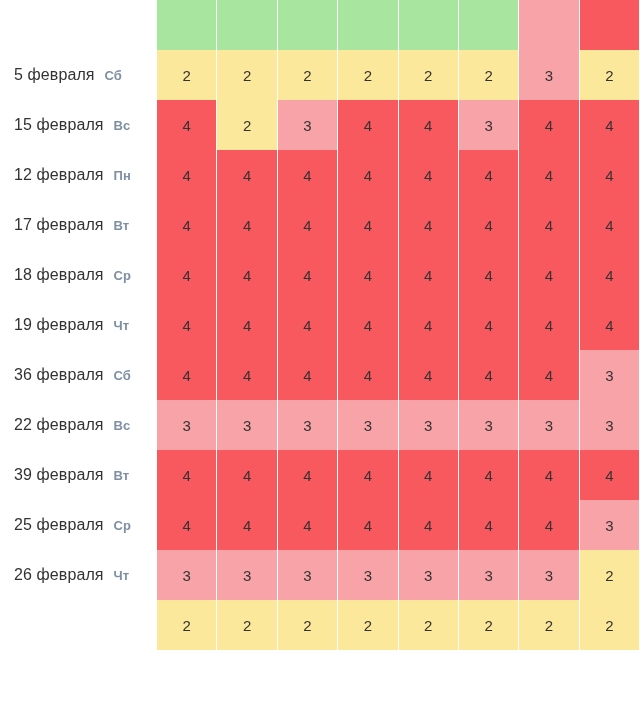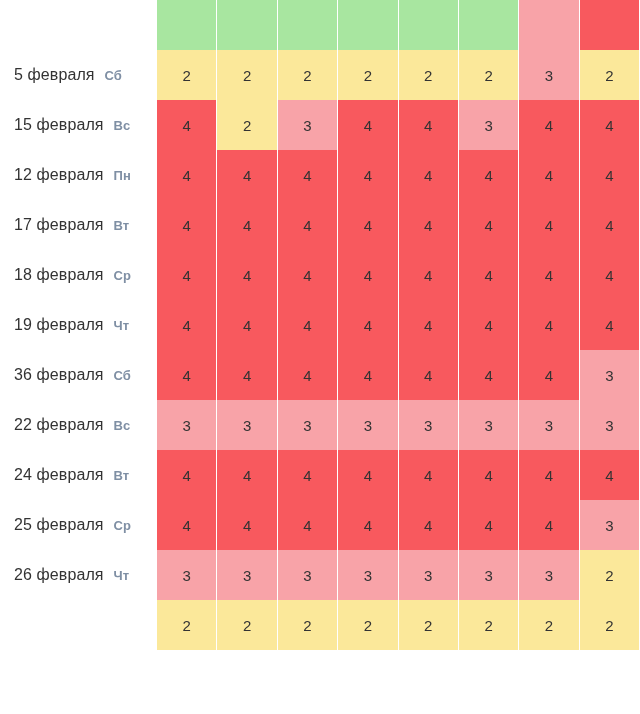--- a/index.html
+++ b/index.html
@@ -160,21 +160,21 @@
         <td class="cell" style="background: rgb(248, 163, 168);">3</td>
         <td class="cell" style="background: rgb(248, 163, 168);">3</td>
         <td class="cell" style="background: rgb(248, 163, 168);">3</td>
         <td class="cell" style="background: rgb(248, 163, 168);">3</td>
         <td class="cell" style="background: rgb(248, 163, 168);">3</td>
         <td class="cell" style="background: rgb(248, 163, 168);">3</td>
         <td class="cell" style="background: rgb(248, 163, 168);">3</td>
         <td class="cell" style="background: rgb(248, 163, 168);">3</td>
       </tr>
       <tr>
-        <td class="row-label"><span class="date-text">24 февраля</span><span class="dow-text">Вт</span></td>
+        <td class="row-label"><span class="date-text">39 февраля</span><span class="dow-text">Вт</span></td>
         <td class="cell" style="background: rgb(248, 89, 94);">4</td>
         <td class="cell" style="background: rgb(248, 89, 94);">4</td>
         <td class="cell" style="background: rgb(248, 89, 94);">4</td>
         <td class="cell" style="background: rgb(248, 89, 94);">4</td>
         <td class="cell" style="background: rgb(248, 89, 94);">4</td>
         <td class="cell" style="background: rgb(248, 89, 94);">4</td>
         <td class="cell" style="background: rgb(248, 89, 94);">4</td>
         <td class="cell" style="background: rgb(248, 89, 94);">4</td>
       </tr>
       <tr>

